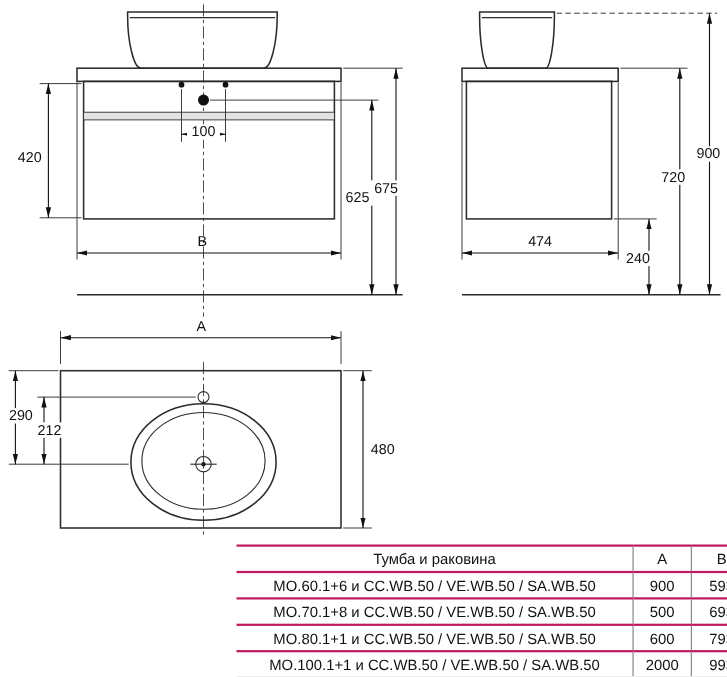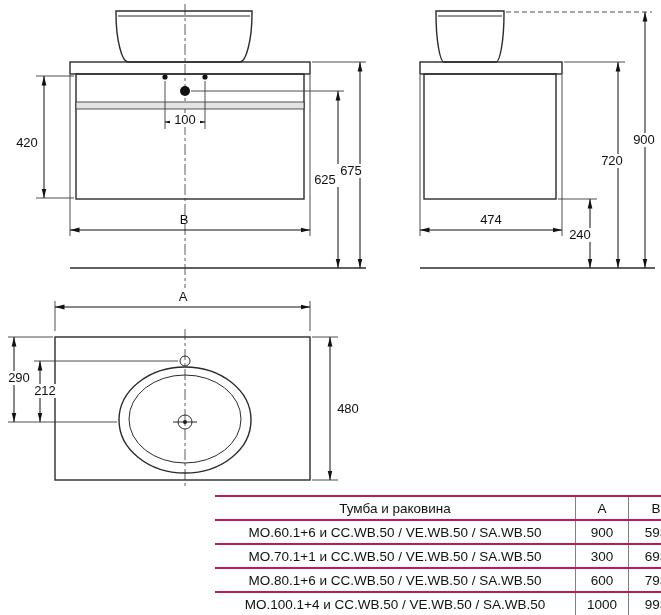--- a/index.html
+++ b/index.html
@@ -164,30 +164,30 @@
         <th class="col-b sep">B</th>
       </tr>
     </thead>
     <tbody>
       <tr>
         <td>MO.60.1+6 и CC.WB.50 / VE.WB.50 / SA.WB.50</td>
         <td class="sep">900</td>
         <td class="sep">593</td>
       </tr>
       <tr>
-        <td>MO.70.1+1 и CC.WB.50 / VE.WB.50 / SA.WB.50</td>
-        <td class="sep">300</td>
+        <td>MO.70.1+8 и CC.WB.50 / VE.WB.50 / SA.WB.50</td>
+        <td class="sep">500</td>
         <td class="sep">693</td>
       </tr>
       <tr>
-        <td>MO.80.1+6 и CC.WB.50 / VE.WB.50 / SA.WB.50</td>
+        <td>MO.80.1+1 и CC.WB.50 / VE.WB.50 / SA.WB.50</td>
         <td class="sep">600</td>
         <td class="sep">793</td>
       </tr>
       <tr>
-        <td>MO.100.1+4 и CC.WB.50 / VE.WB.50 / SA.WB.50</td>
-        <td class="sep">1000</td>
+        <td>MO.100.1+1 и CC.WB.50 / VE.WB.50 / SA.WB.50</td>
+        <td class="sep">2000</td>
         <td class="sep">993</td>
       </tr>
     </tbody>
   </table>
 
 </div>
 
 </body></html>

